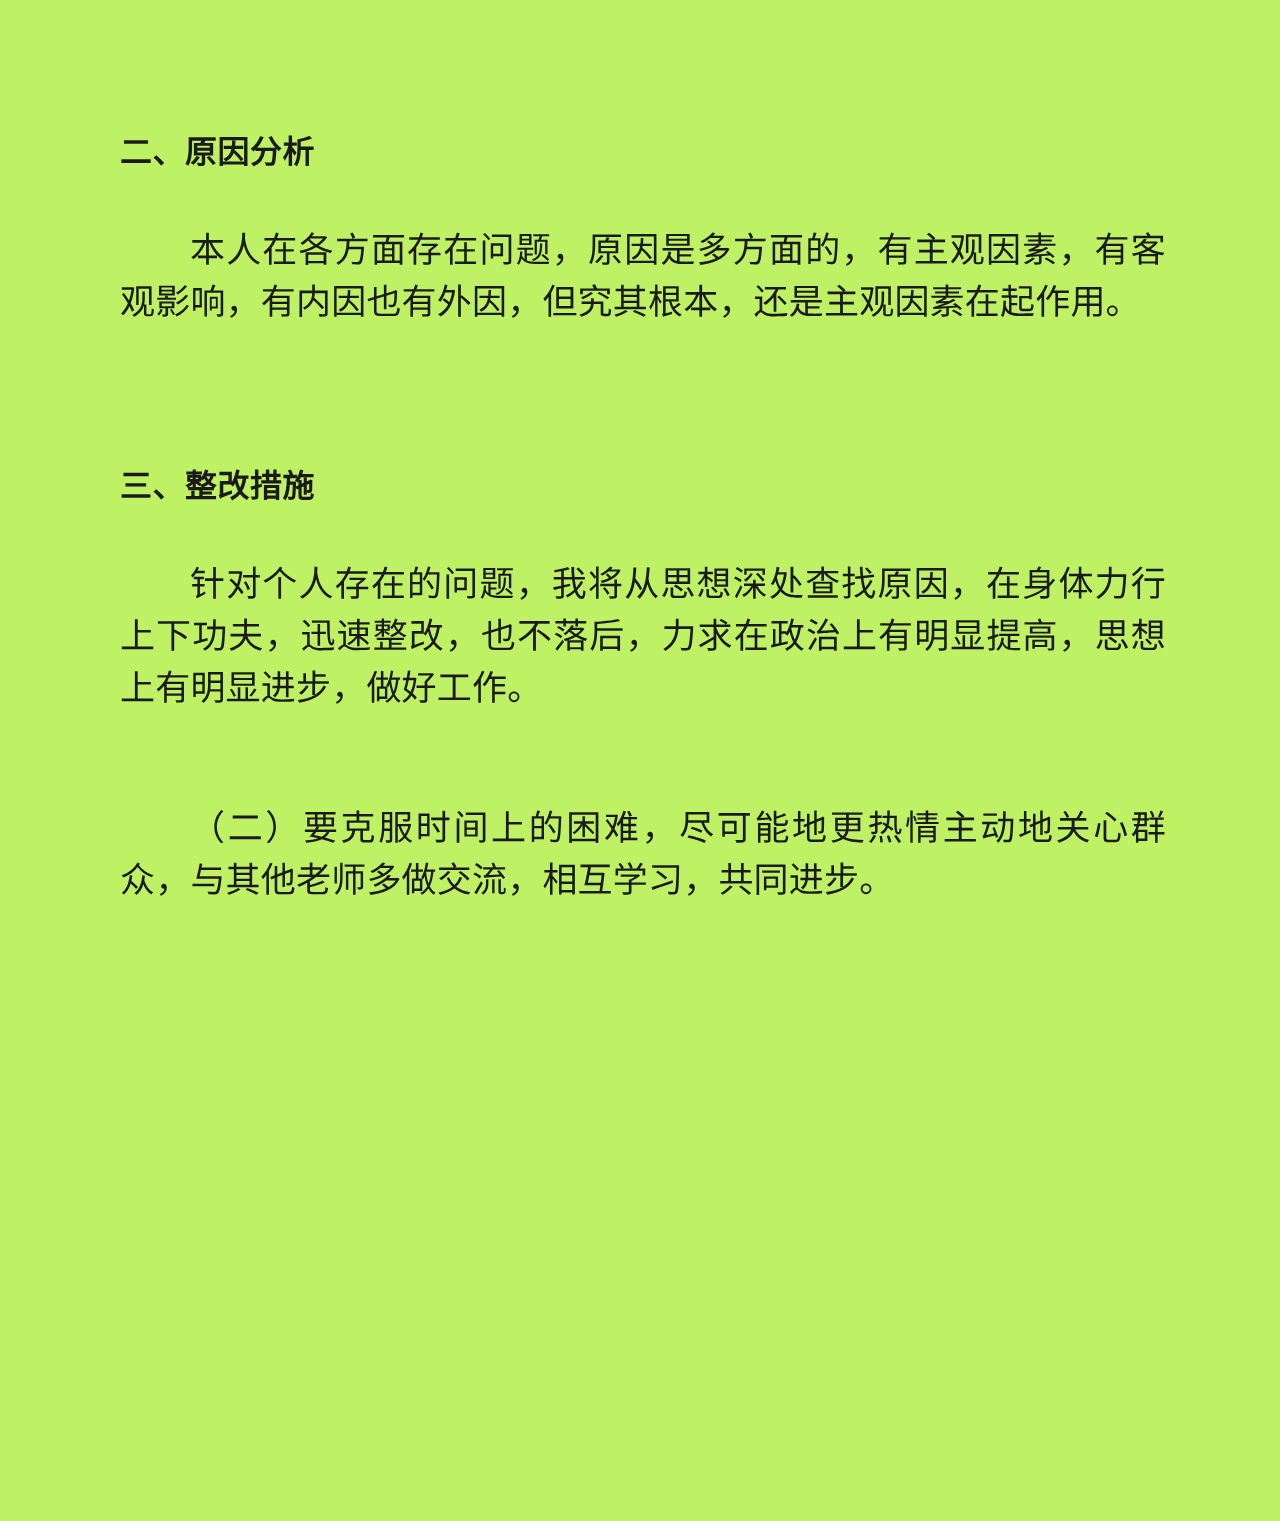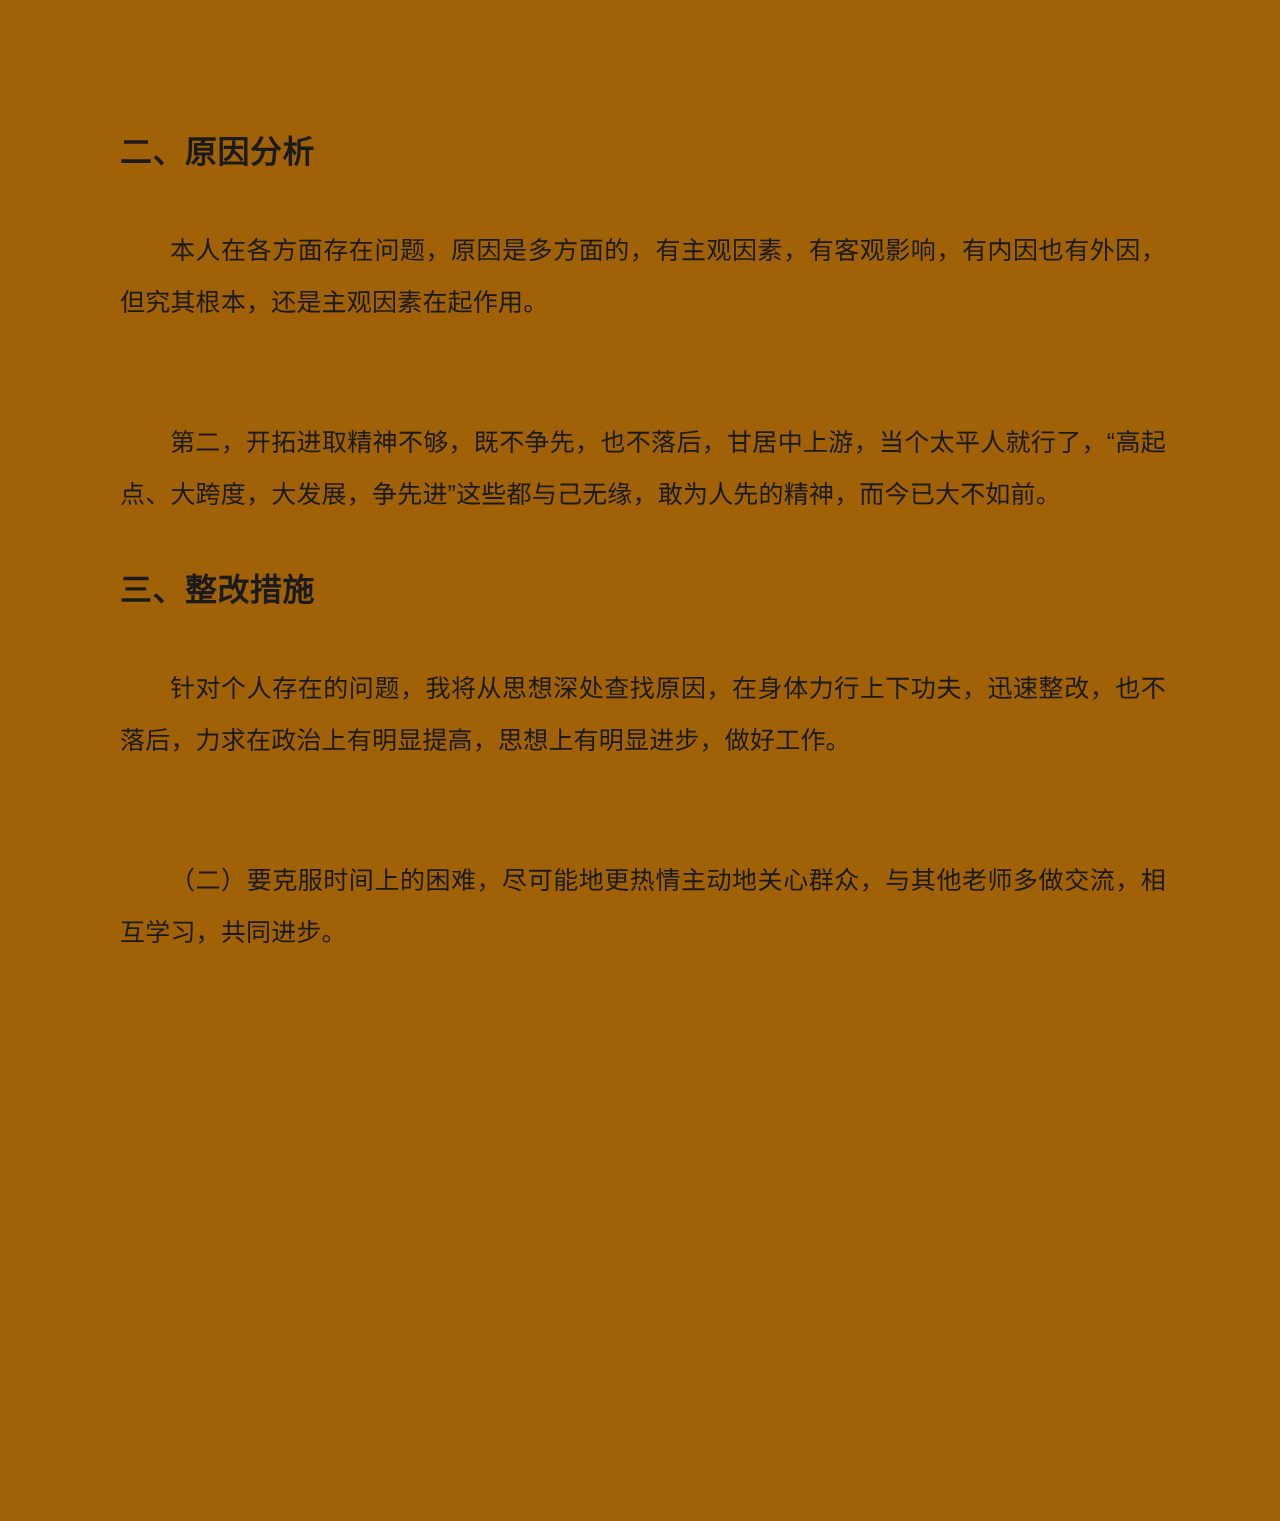--- a/index.html
+++ b/index.html
@@ -6,21 +6,21 @@
   html, body {
     margin: 0;
     padding: 0;
     background: #ffffff;
   }
   .page {
     position: relative;
     width: 1280px;
     height: 1521px;
     margin: 0 auto;
-    background: #a16207;
+    background: #bef264;
     box-sizing: border-box;
     overflow: hidden;
   }
   .content {
     position: absolute;
     left: 120px;
     top: 0;
     width: 1046px;
   }
   .doc-heading {
@@ -28,21 +28,21 @@
     font-weight: bold;
     font-size: 32px;
     line-height: 44px;
     color: #1a1a1a;
     letter-spacing: 0.5px;
     margin: 0;
   }
   .doc-para {
     font-family: "Liberation Sans", "DejaVu Sans", sans-serif;
     font-weight: normal;
-    font-size: 25px;
+    font-size: 35px;
     line-height: 52px;
     color: #1a1a1a;
     margin: 0;
     text-align: justify;
     text-justify: inter-ideograph;
     text-indent: 2em;
     letter-spacing: 0.2px;
     word-break: break-all;
   }
 
@@ -64,21 +64,20 @@
 
     <div class="sp-h-to-p"></div>
 
     <p class="doc-para">本人在各方面存在问题，原因是多方面的，有主观因素，有客观影响，有内因也有外因，但究其根本，还是主观因素在起作用。</p>
 
     <div class="sp-p-to-p"></div>
 
 
     <div class="sp-p-to-p"></div>
 
-    <p class="doc-para">第二，开拓进取精神不够，既不争先，也不落后，甘居中上游，当个太平人就行了，“高起点、大跨度，大发展，争先进”这些都与己无缘，敢为人先的精神，而今已大不如前。</p>
 
     <div class="sp-p-to-h"></div>
 
     <h2 class="doc-heading">三、整改措施</h2>
 
     <div class="sp-h-to-p"></div>
 
     <p class="doc-para">针对个人存在的问题，我将从思想深处查找原因，在身体力行上下功夫，迅速整改，也不落后，力求在政治上有明显提高，思想上有明显进步，做好工作。</p>
 
     <div class="sp-p-to-p"></div>

